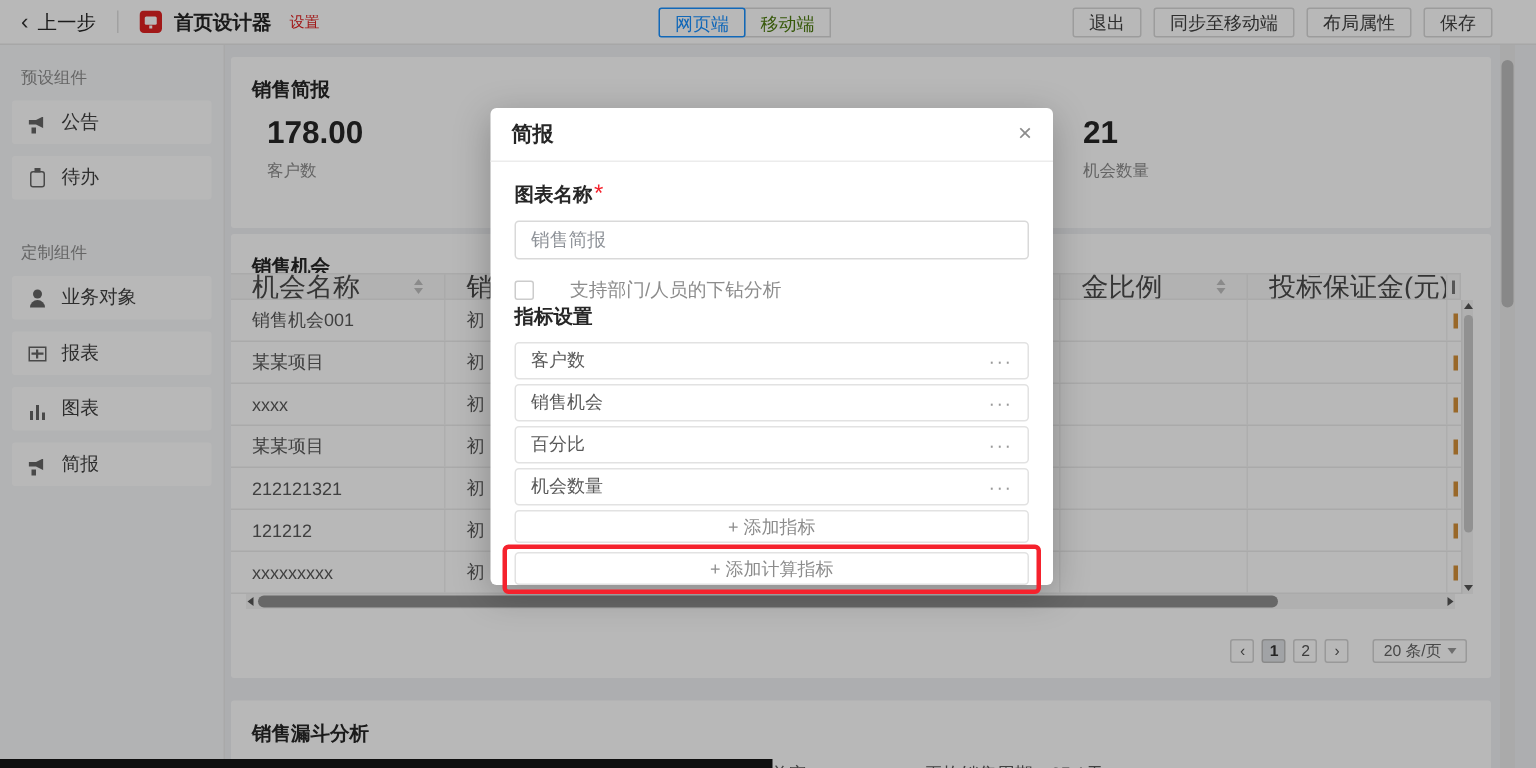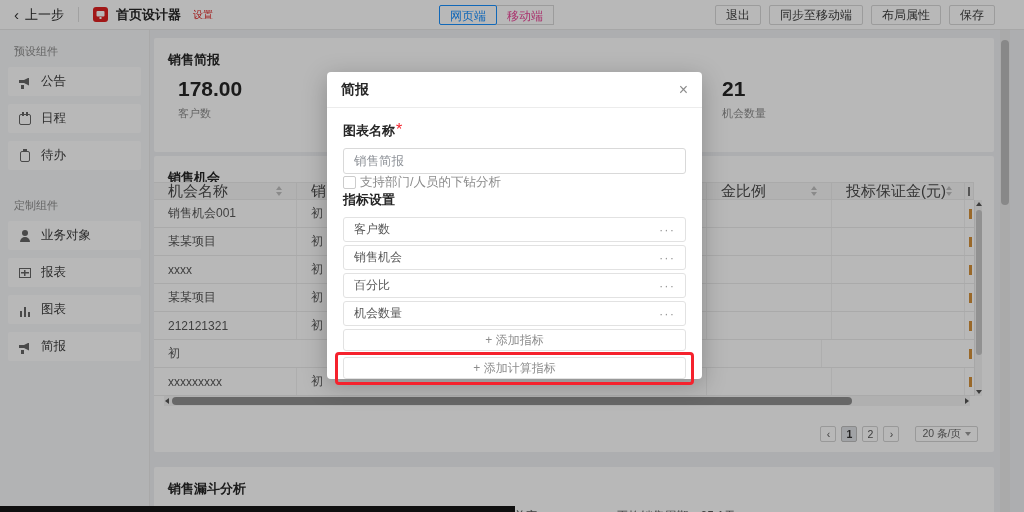--- a/index.html
+++ b/index.html
@@ -12,21 +12,21 @@
     border-bottom:1px solid #e8e8e8; display:flex; align-items:center; z-index:1; }
   .tb-left { display:flex; align-items:center; gap:8px; padding-left:14px; }
   .back { display:flex; align-items:center; gap:6px; color:#262626; font-size:13px; cursor:pointer; }
   .back .chev { font-size:15px; line-height:1; color:#333; }
   .tb-divider { width:1px; height:15px; background:#e0e0e0; margin:0 6px; }
   .logo { display:flex; align-items:center; }
   .app-title { font-size:13px; font-weight:bold; color:#262626; }
   .settings { font-size:10px; color:#e02222; margin-left:4px; cursor:pointer; }
   .tb-tabs { position:absolute; left:439px; top:5px; display:flex; }
   .tab { font-size:12px; padding:2px 10px; height:20px; background:#fff; border:1px solid #d9d9d9;
-    color:#ec4899; cursor:pointer; }
+    color:#4d7c0f; cursor:pointer; }
   .tab + .tab { margin-left:-1px; }
   .tab.active { color:#1890ff; border-color:#1890ff; position:relative; z-index:1; border-radius:2px; }
   .tb-actions { position:absolute; right:29px; top:5px; display:flex; gap:8px; }
   .tb-btn { font-size:12px; height:20px; padding:0 10px; background:#fff; border:1px solid #d9d9d9;
     border-radius:2px; color:#404040; cursor:pointer; }
 
   
   .sidebar { position:absolute; left:0; top:30px; width:150px; height:482px; background:#f7f8fa;
     border-right:1px solid #ebebeb; }
   .group-title { font-size:11px; color:#8c8c8c; padding:14px 14px 8px; }
@@ -67,21 +67,21 @@
 
   .metrics { position:relative; height:70px; margin-top:8px; }
   .metric { position:absolute; top:0; left:24px; }
   .metric:nth-child(2) { left:568px; }
   .metric .val { font-size:21px; font-weight:bold; color:#262626; }
   .metric .lab { font-size:11px; color:#8c8c8c; margin-top:5px; }
 
   
   .tbl { position:absolute; left:0; top:26px; right:20px; }
   .thead { display:flex; height:18px; background:#f7f7f7; border-top:1px solid #ececec;
-    border-bottom:1px solid #ececec; align-items:center; font-size:15px; color:#4a4a4a; }
+    border-bottom:1px solid #ececec; align-items:center; font-size:18px; color:#4a4a4a; }
   .trow { display:flex; height:28px; border-bottom:1px solid #ececec; align-items:center;
     font-size:12px; color:#595959; position:relative; cursor:pointer; }
   .tc { padding:0 14px; overflow:hidden; white-space:nowrap; display:flex; align-items:center; }
   .tc1 { width:143px; } .tc2 { width:410px; } .tc3 { width:125px; } .tc4 { width:133px; } .tc5 { width:9px; padding:0; }
   .thead .tc { border-right:1px solid #ececec; height:100%; }
   .trow .tc { border-right:1px solid #f1f1f1; height:100%; }
   .sorters { display:inline-flex; flex-direction:column; gap:2px; margin-left:auto; cursor:pointer; }
   .car-up { width:0; height:0; border-left:3.5px solid transparent; border-right:3.5px solid transparent;
     border-bottom:4px solid #bfbfbf; }
   .car-dn { width:0; height:0; border-left:3.5px solid transparent; border-right:3.5px solid transparent;
@@ -132,21 +132,21 @@
     border-radius:4px; box-shadow:0 6px 24px rgba(0,0,0,0.25); }
   .modal-head { height:36px; display:flex; align-items:center; justify-content:space-between;
     padding:0 14px; border-bottom:1px solid #ececec; }
   .modal-title { font-size:14px; font-weight:bold; color:#262626; }
   .modal-close { font-size:16px; color:#8c8c8c; cursor:pointer; line-height:1; }
   .modal-body { padding:13px 16px 0; }
   .field-label { font-size:13px; font-weight:bold; color:#262626; }
   .req { color:#f5222d; margin-left:1px; }
   .name-input { margin-top:8px; width:100%; height:26px; border:1px solid #d9d9d9; border-radius:3px;
     font-size:12.5px; color:#8f9399; padding:0 10px; display:flex; align-items:center; background:#fff; }
-  .chk-row { display:flex; align-items:center; gap:4px; }
+  .chk-row { display:flex; align-items:center; gap:24px; margin-top:12px; }
   .chk { width:13px; height:13px; border:1px solid #ccc; border-radius:2px; background:#fff; cursor:pointer; flex:none; }
   .chk-label { font-size:12.5px; color:#8c8c8c; }
   .ind-label { font-size:13px; font-weight:bold; color:#262626; margin-top:0; }
   .ind-list { margin-top:8px; }
   .ind-row { height:25px; border:1px solid #e2e2e2; border-radius:3px; display:flex; align-items:center;
     justify-content:space-between; padding:0 10px; font-size:12px; color:#595959; margin-bottom:3px; cursor:pointer; }
   .more { color:#999; font-size:13px; letter-spacing:1px; cursor:pointer; }
   .add-row { height:22px; border:1px solid #e2e2e2; border-radius:3px; display:flex; align-items:center;
     justify-content:center; font-size:12px; color:#8c8c8c; cursor:pointer; background:#fff; }
   .calc-wrap { position:relative; margin-top:6px; }
@@ -193,24 +193,20 @@
   </header>
 
   <aside class="sidebar">
     <div class="group-title">预设组件</div>
     <div>
         <div class="side-item">
         <span class="ic ic-megaphone"></span>
         <span>公告</span>
       </div>
         <div class="side-item">
-        <span class="ic ic-calendar"></span>
-        <span>日程</span>
-      </div>
-        <div class="side-item">
         <span class="ic ic-clipboard"></span>
         <span>待办</span>
       </div>
       </div>
     <div class="group-title" style="margin-top:14px;">定制组件</div>
     <div>
         <div class="side-item">
         <span class="ic ic-people"></span>
         <span>业务对象</span>
       </div>
@@ -305,20 +301,21 @@
           <span class="orange-frag"></span>
         </div>
           <div class="trow">
           <div class="tc tc1">212121321</div>
           <div class="tc tc2">初</div>
           <div class="tc tc3"></div>
           <div class="tc tc4"></div>
           <span class="orange-frag"></span>
         </div>
           <div class="trow">
+          <div class="tc tc1">121212</div>
           <div class="tc tc2">初</div>
           <div class="tc tc3"></div>
           <div class="tc tc4"></div>
           <span class="orange-frag"></span>
         </div>
           <div class="trow">
           <div class="tc tc1">xxxxxxxxx</div>
           <div class="tc tc2">初</div>
           <div class="tc tc3"></div>
           <div class="tc tc4"></div>

